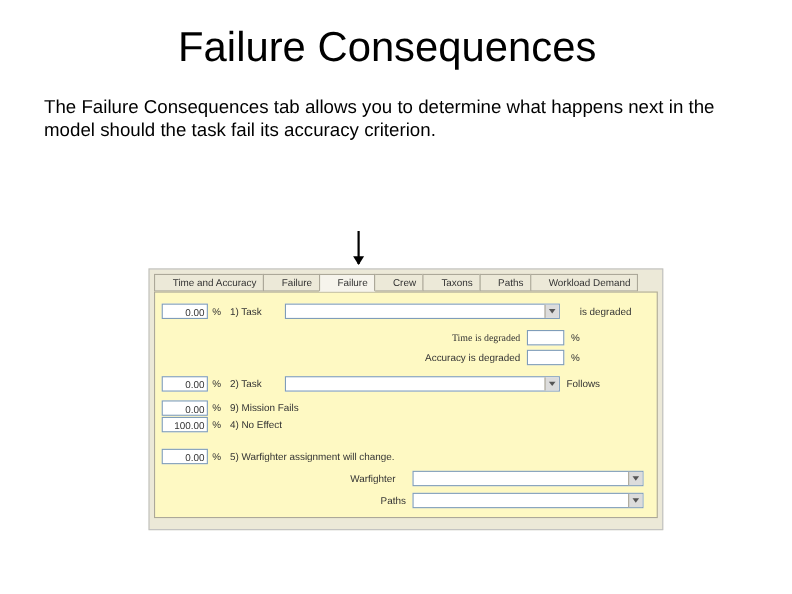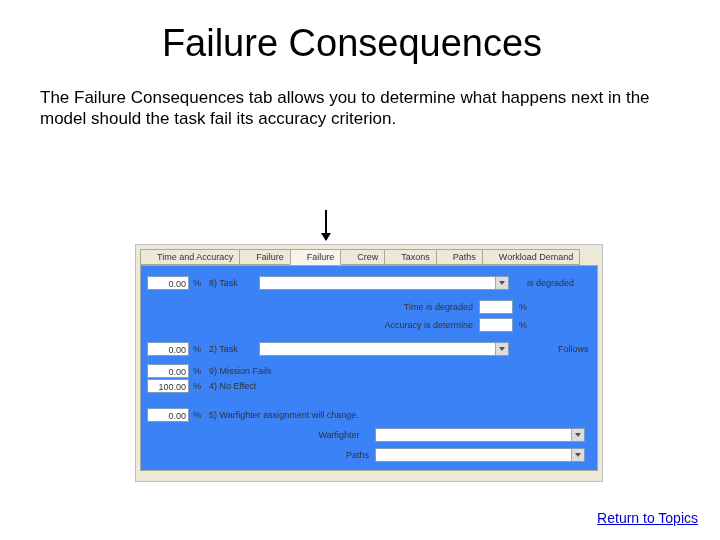--- a/index.html
+++ b/index.html
@@ -85,21 +85,21 @@
     background: #f6f4ec;
     border-bottom: 1px solid #f6f4ec;
     position: relative;
     z-index: 2;
   }
   .tab-body {
     margin: 0 4px 4px 4px;
     border: 1px solid #aca899;
     border-top: 1px solid #aca899;
     height: 206px;
-    background: #3b82f6;
+    background: #fef9c3;
     position: relative;
     font-size: 9px;
     color: #333;
     box-sizing: border-box;
   }
   .row {
     position: absolute;
     left: 6px;
     display: flex;
     align-items: center;
@@ -189,44 +189,44 @@
       <div class="tab">Taxons</div>
       <div class="tab">Paths</div>
       <div class="tab">Workload Demand</div>
     </div>
 
     <div class="tab-body">
 
       <div class="row" style="top:10px;">
         <div class="numbox">0.00</div>
         <span class="pct">%</span>
-        <span class="lbl">8) Task</span>
+        <span class="lbl">1) Task</span>
       </div>
       <div class="combo" style="position:absolute; top:10px; left:118px; width:250px;">
           <div class="btn"></div>
         </div>
       <span class="rlabel" style="top:12px; left:386px;">is degraded</span>
 
-      <span class="rlabel" style="top:36px; left:222px; width:110px;">Time is degraded</span>
+      <span class="rlabel" style="top:36px; left:222px; width:110px;font-family:Liberation Serif, serif;">Time is degraded</span>
       <div class="smallbox" style="top:34px; left:338px;"></div>
       <span class="rlabel" style="top:36px; left:378px;">%</span>
 
-      <span class="rlabel" style="top:54px; left:222px; width:110px;">Accuracy is determine</span>
+      <span class="rlabel" style="top:54px; left:222px; width:110px;">Accuracy is degraded</span>
       <div class="smallbox" style="top:52px; left:338px;"></div>
       <span class="rlabel" style="top:54px; left:378px;">%</span>
 
       <div class="row" style="top:76px;">
         <div class="numbox">0.00</div>
         <span class="pct">%</span>
         <span class="lbl">2) Task</span>
       </div>
       <div class="combo" style="position:absolute; top:76px; left:118px; width:250px;">
           <div class="btn"></div>
         </div>
-      <span class="rlabel" style="top:78px; left:374px;margin-left:43px;">Follows</span>
+      <span class="rlabel" style="top:78px; left:374px;">Follows</span>
 
       <div class="row" style="top:98px;">
         <div class="numbox">0.00</div>
         <span class="pct">%</span>
         <span class="lbl">9) Mission Fails</span>
       </div>
 
       <div class="row" style="top:113px;">
         <div class="numbox">100.00</div>
         <span class="pct">%</span>
@@ -245,15 +245,14 @@
         </div>
 
       <span class="rlabel" style="top:184px; left:168px; width:60px;">Paths</span>
       <div class="combo" style="position:absolute; top:182px; left:234px; width:210px;">
           <div class="btn"></div>
         </div>
 
     </div>
   </div>
 
-  <a class="return">Return to Topics</a>
 
 </div>
 
 </body></html>

